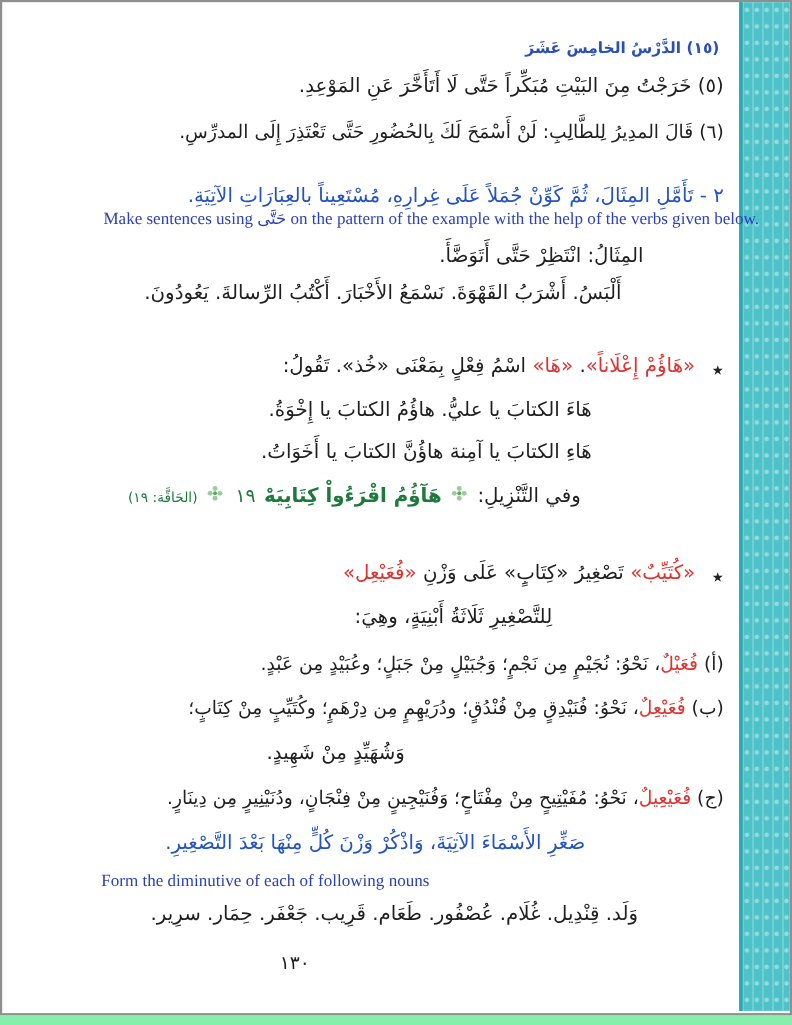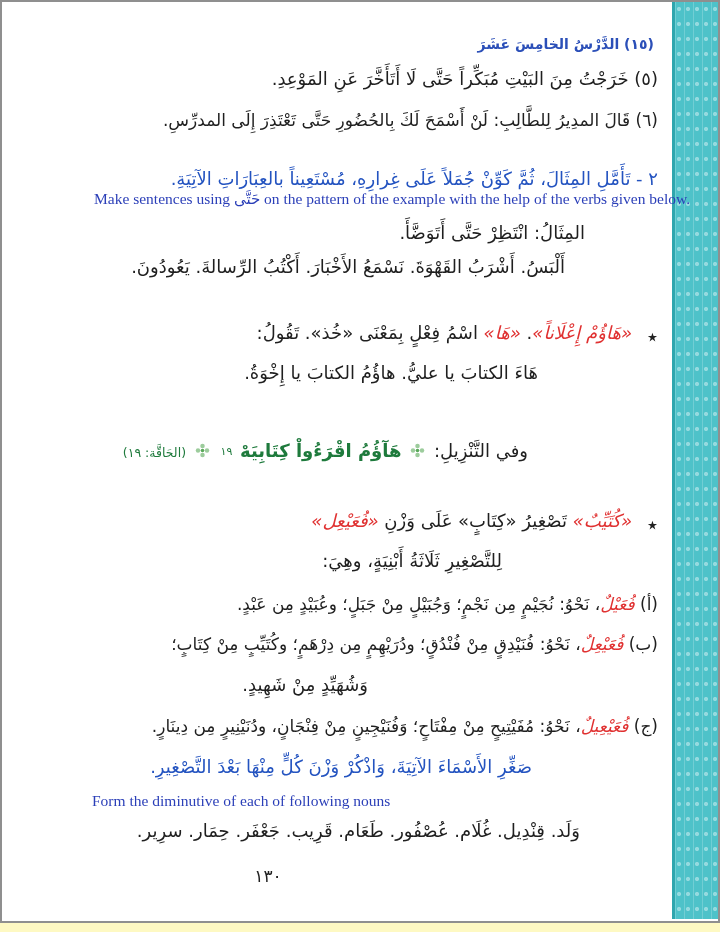--- a/index.html
+++ b/index.html
@@ -1,19 +1,19 @@
 <!DOCTYPE html>
 <html lang="ar"><head>
 <meta charset="utf-8">
 <style>
   html,body{margin:0;padding:0;background:#fff;}
   .page{
     position:relative;
     width:720px;height:932px;
-    background:#fef9c3;
+    background:#86efac;
     font-family:"DejaVu Sans",sans-serif;
     overflow:hidden;
   }
   .page-frame{
     position:absolute;left:0;top:0;width:720px;height:923px;
     border:2px solid #8f8f8f;box-sizing:border-box;background:#fff;
   }
   .teal-strip{
     position:absolute;right:2px;top:2px;width:46px;height:917px;
     background-color:#4ec2c9;
@@ -27,24 +27,24 @@
   .ar{
     position:absolute;direction:rtl;white-space:nowrap;
     font-size:18px;color:#1f1f1f;line-height:1.45;
   }
   .ar.sm{font-size:17px;}
   .en{
     position:absolute;direction:ltr;white-space:nowrap;
     font-family:"Liberation Serif",serif;font-size:15.5px;color:#2b3fb8;margin-left:32px;
   }
   .blue{color:#2353c0;}
-  .red{color:#e03131;font-style:italic;}
+  .red{color:#e03131;}
   .green{color:#1e7a3c;font-weight:bold;}
   .green-ref{color:#1e7a3c;font-size:12.5px;font-weight:normal;}
-  .ayah-num{font-size:11px;color:#1e7a3c;vertical-align:middle;padding:0 2px;margin-top:37px;}
+  .ayah-num{font-size:17px;color:#1e7a3c;vertical-align:middle;padding:0 2px;margin-top:37px;}
   .header-line{font-size:14px;font-weight:bold;color:#2b4fb8;}
   .bullet{
     position:absolute;font-size:20px;color:#222;line-height:1;
   }
   .bracket-icon{display:inline-block;vertical-align:middle;margin:0 3px;}
   .page-num{
     position:absolute;left:0;width:536px;text-align:center;
     font-size:17px;color:#1f1f1f;direction:rtl;
   }
 </style>
@@ -68,20 +68,21 @@
   </div>
 
   <div class="ar" style="top:220px;right:135px;">المِثَالُ: انْتَظِرْ حَتَّى أَتَوَضَّأَ.</div>
   <div class="ar" style="top:254px;right:155px;">أَلْبَسُ.   أَشْرَبُ القَهْوَةَ.   نَسْمَعُ الأَخْبَارَ.   أَكْتُبُ الرِّسالةَ.   يَعُودُونَ.</div>
 
   <div class="bullet" style="top:326px;right:62px;">٭</div>
   <div class="ar" style="top:320px;right:88px;">
     <span class="red">«هَاؤُمْ إِعْلَاناً»</span><span>. </span><span class="red">«هَا»</span><span> اسْمُ فِعْلٍ بِمَعْنَى «خُذ». تَقُولُ:</span>
   </div>
   <div class="ar" style="top:360px;right:182px;">هَاءَ الكتابَ يا عليُّ.  هاؤُمُ الكتابَ يا إِخْوَةُ.</div>
+  <div class="ar" style="top:398px;right:182px;">هَاءِ الكتابَ يا آمِنة   هاؤُنَّ الكتابَ يا أَخَوَاتُ.</div>
 
   <div class="ar" style="top:438px;right:192px;">
     <span>وفي التَّنْزِيلِ:</span>
     <span class="bracket-icon"><svg width="15" height="15" viewBox="0 0 20 20">
           <g fill="#9ccc9c">
             <circle cx="10" cy="4" r="3"></circle>
             <circle cx="10" cy="16" r="3"></circle>
             <circle cx="4" cy="10" r="3"></circle>
             <circle cx="16" cy="10" r="3"></circle>
           </g>

